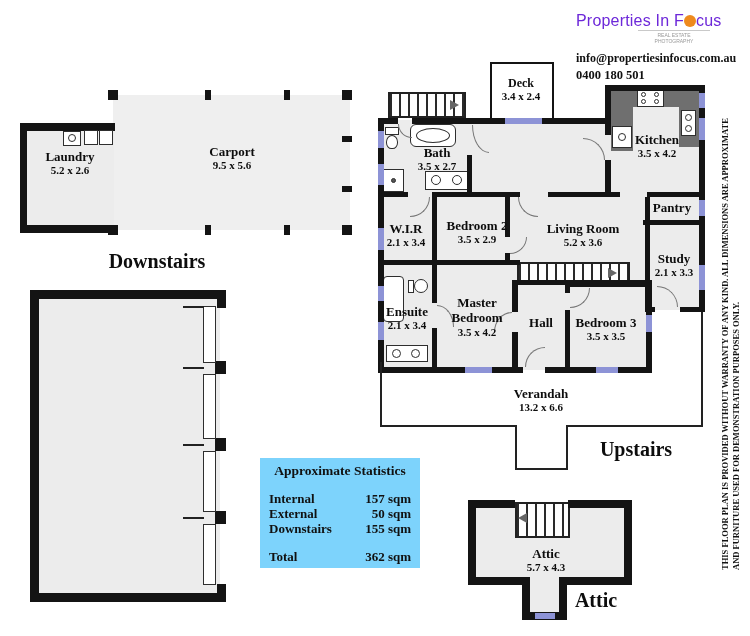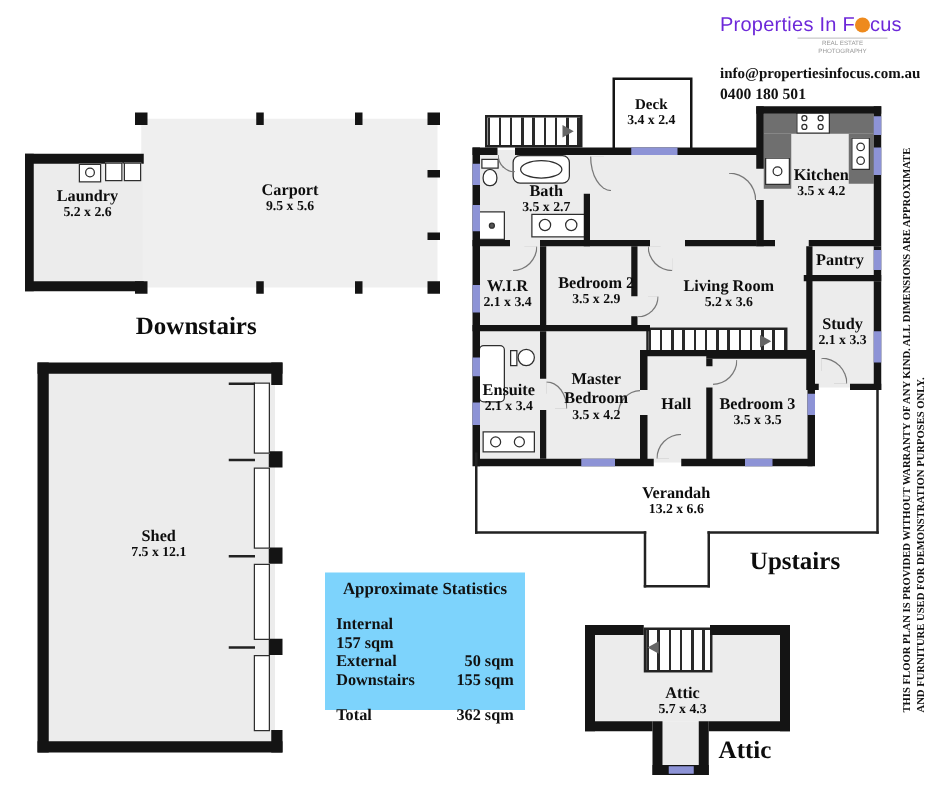--- a/index.html
+++ b/index.html
@@ -90,28 +90,24 @@
   <div class="w" style="left:215px;top:438px;width:11px;height:13px;"></div>
   <div class="w" style="left:215px;top:511px;width:11px;height:13px;"></div>
   <div class="fx" style="left:203px;top:306px;width:13px;height:57px;border-width:1px;"></div>
   <div class="fx" style="left:203px;top:374px;width:13px;height:65px;border-width:1px;"></div>
   <div class="fx" style="left:203px;top:451px;width:13px;height:61px;border-width:1px;"></div>
   <div class="fx" style="left:203px;top:524px;width:13px;height:61px;border-width:1px;"></div>
   <div class="thinline" style="left:183px;top:306px;width:21px;height:1.5px;"></div>
   <div class="thinline" style="left:183px;top:367px;width:21px;height:1.5px;"></div>
   <div class="thinline" style="left:183px;top:444px;width:21px;height:1.5px;"></div>
   <div class="thinline" style="left:183px;top:517px;width:21px;height:1.5px;"></div>
-  <div class="lbl" style="left:89px;top:421px;width:76px;">
-    <div class="nm">Shed</div>
-    <div class="dm">7.5 x 12.1</div>
-  </div>
 
   <div id="stats">
     <div class="t">Approximate Statistics</div>
-    <div class="row" style="margin-top:12px;flex-direction:column;">
+    <div class="row" style="margin-top:12px;">
         <span>Internal</span>
         <span>157 sqm</span>
       </div>
     <div class="row">
         <span>External</span>
         <span>50 sqm</span>
       </div>
     <div class="row">
         <span>Downstairs</span>
         <span>155 sqm</span>

